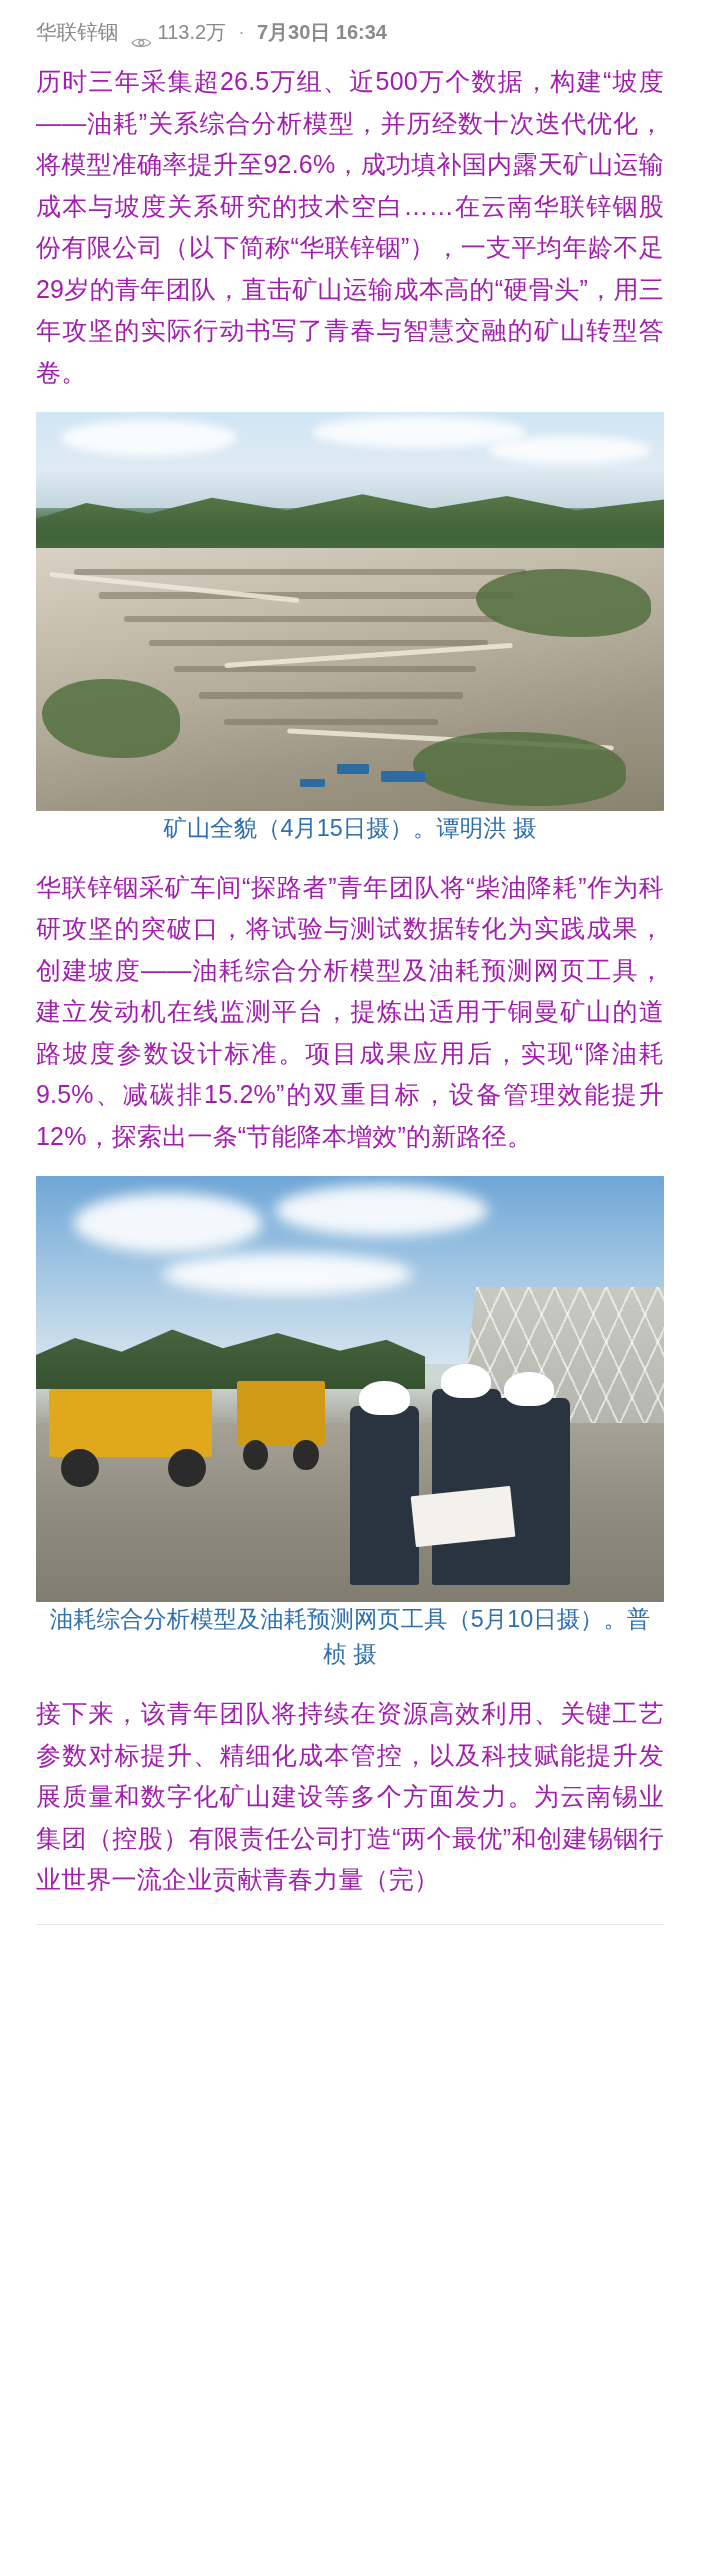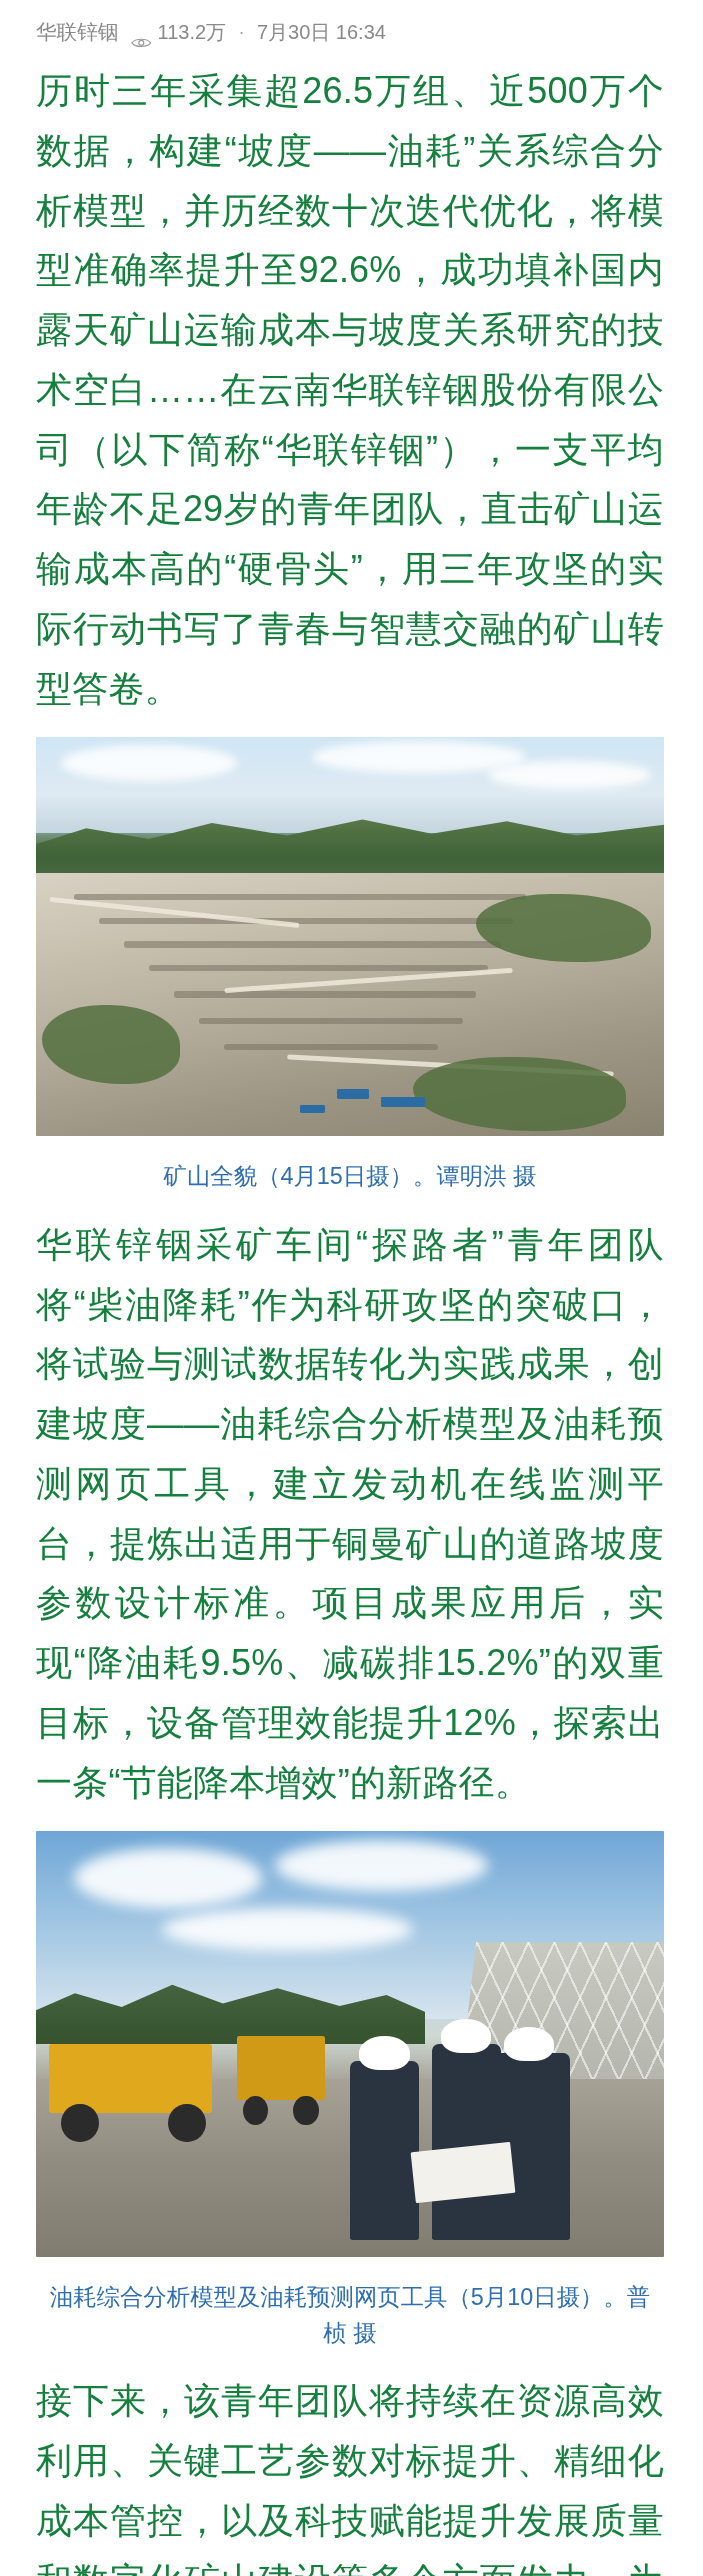--- a/index.html
+++ b/index.html
@@ -44,51 +44,52 @@
   .eye-icon {
     display: inline-block;
     width: 20.6px;
     height: 13.7px;
     position: relative;
   }
   .meta-date {
     color: #8a8a8a;
     font-size: 20px;
     white-space: nowrap;
+    font-weight: bold;
   }
   .meta-dot {
     color: #9e9e9e;
     font-size: 18px;
   }
   
   p.para {
-    font-size: 36px;
+    font-size: 25px;
     line-height: 1.66;
-    color: #15803d;
+    color: #a21caf;
     margin: 0 0 19px 0;
     text-align: justify;
     letter-spacing: 0.2px;
   }
   
   figure {
     margin: 15px 0 9.6px 0;
   }
   .photo {
     width: 100%;
     display: block;
     border-radius: 1.4px;
     overflow: hidden;
     position: relative;
   }
   figcaption {
     color: #2f6fb0;
     font-size: 23.4px;
     line-height: 1.5;
     text-align: center;
-    margin-top: 23px;
+    margin-top: 0;
     margin-bottom: 20.6px;
     padding: 0 6.9px;
   }
   
   .photo1 {
     height: 399px;
     background:
       linear-gradient(180deg, #cfe3f2 0%, #b9d6ec 14%, #9fc4dd 20%, #5d7a52 27%, #44693f 34%, #7c8f6e 42%, #b9b0a0 52%, #cfc7b9 64%, #b3ae9e 76%, #8f9478 88%, #6e7e58 100%);
     position: relative;
   }

